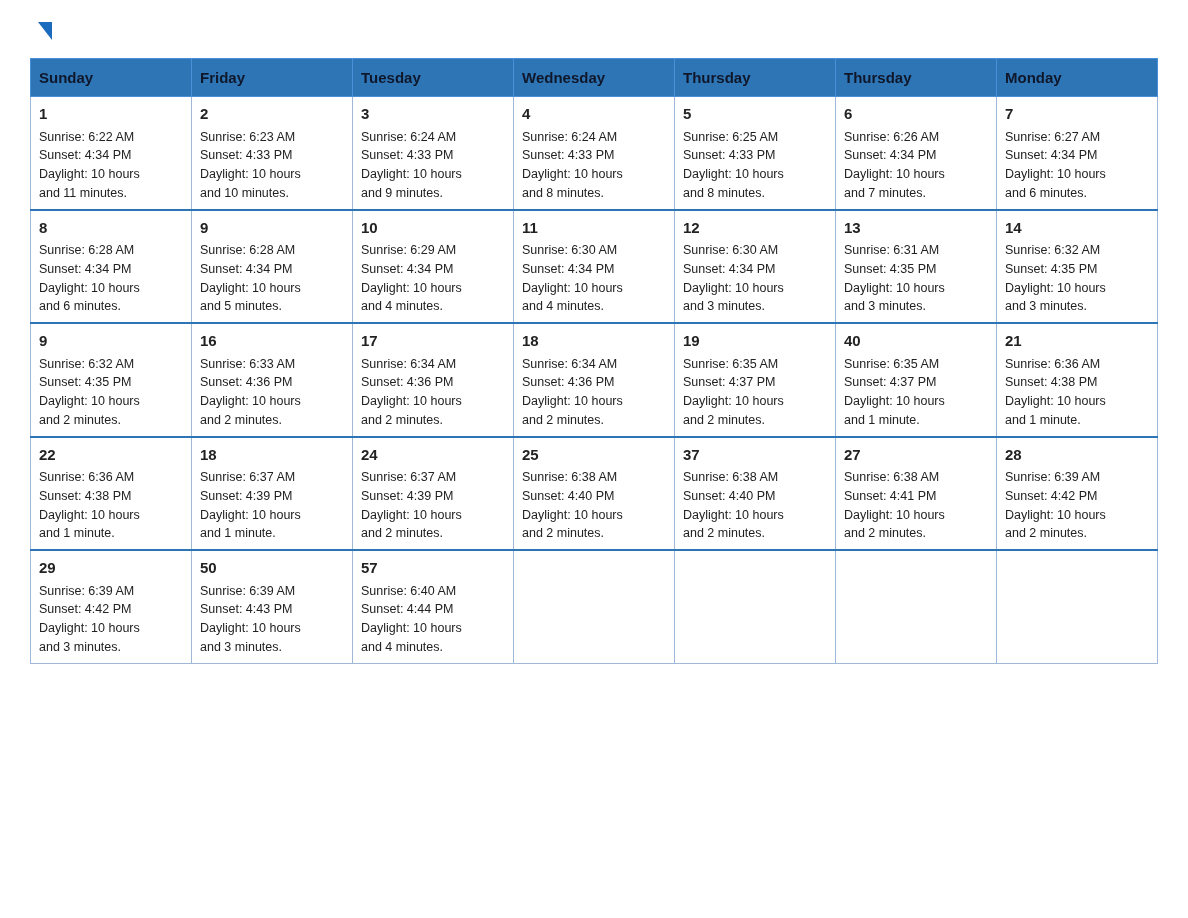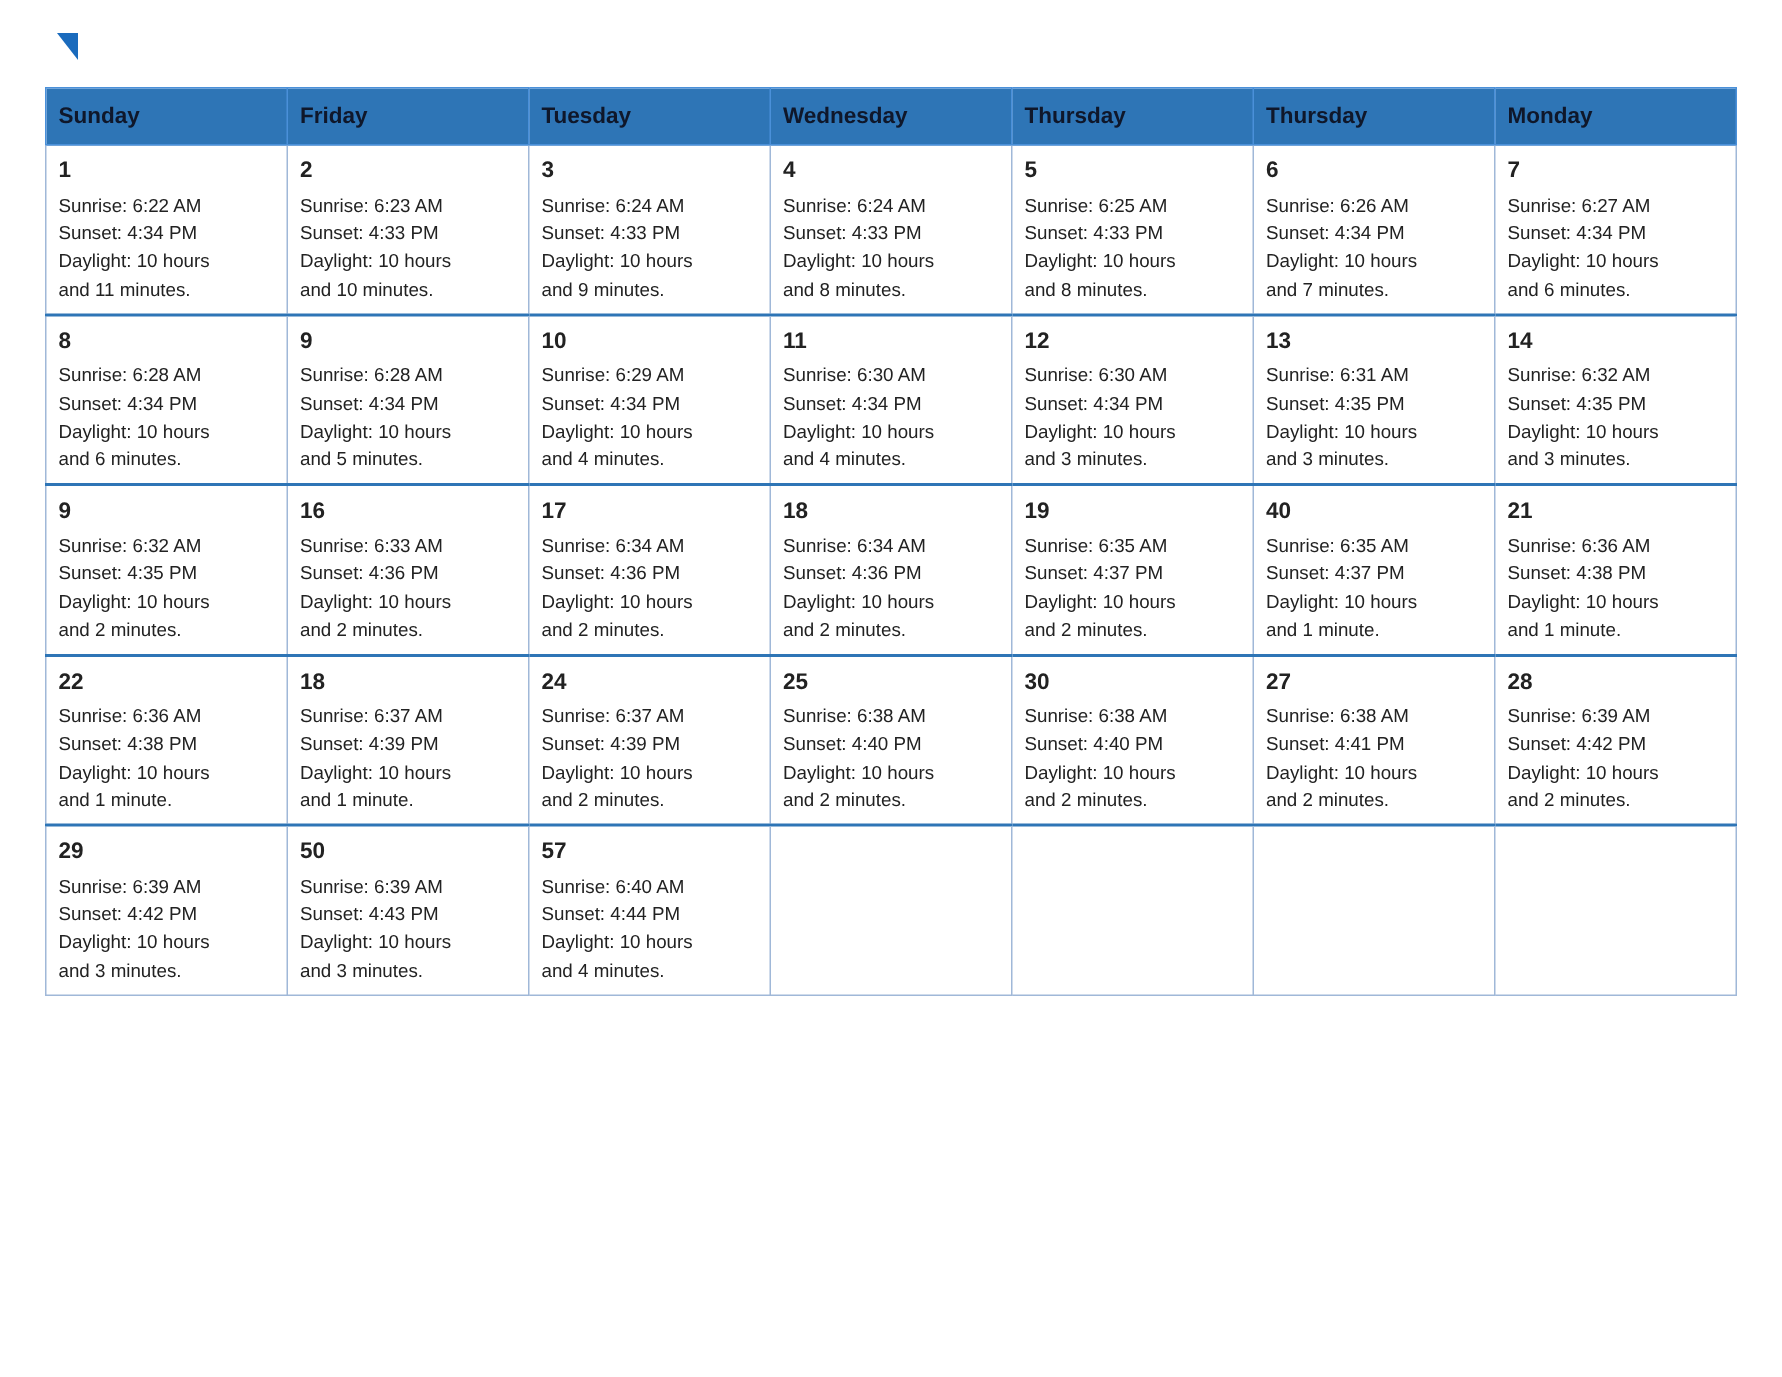--- a/index.html
+++ b/index.html
@@ -162,21 +162,21 @@
         <td><span class="day-num">18</span>Sunrise: 6:34 AM<br>Sunset: 4:36 PM<br>Daylight: 10 hours<br>and 2 minutes.</td>
         <td><span class="day-num">19</span>Sunrise: 6:35 AM<br>Sunset: 4:37 PM<br>Daylight: 10 hours<br>and 2 minutes.</td>
         <td><span class="day-num">40</span>Sunrise: 6:35 AM<br>Sunset: 4:37 PM<br>Daylight: 10 hours<br>and 1 minute.</td>
         <td><span class="day-num">21</span>Sunrise: 6:36 AM<br>Sunset: 4:38 PM<br>Daylight: 10 hours<br>and 1 minute.</td>
       </tr>
       <tr>
         <td><span class="day-num">22</span>Sunrise: 6:36 AM<br>Sunset: 4:38 PM<br>Daylight: 10 hours<br>and 1 minute.</td>
         <td><span class="day-num">18</span>Sunrise: 6:37 AM<br>Sunset: 4:39 PM<br>Daylight: 10 hours<br>and 1 minute.</td>
         <td><span class="day-num">24</span>Sunrise: 6:37 AM<br>Sunset: 4:39 PM<br>Daylight: 10 hours<br>and 2 minutes.</td>
         <td><span class="day-num">25</span>Sunrise: 6:38 AM<br>Sunset: 4:40 PM<br>Daylight: 10 hours<br>and 2 minutes.</td>
-        <td><span class="day-num">30</span>Sunrise: 6:38 AM<br>Sunset: 4:40 PM<br>Daylight: 10 hours<br>and 2 minutes.</td>
+        <td><span class="day-num">37</span>Sunrise: 6:38 AM<br>Sunset: 4:40 PM<br>Daylight: 10 hours<br>and 2 minutes.</td>
         <td><span class="day-num">27</span>Sunrise: 6:38 AM<br>Sunset: 4:41 PM<br>Daylight: 10 hours<br>and 2 minutes.</td>
         <td><span class="day-num">28</span>Sunrise: 6:39 AM<br>Sunset: 4:42 PM<br>Daylight: 10 hours<br>and 2 minutes.</td>
       </tr>
       <tr>
         <td><span class="day-num">29</span>Sunrise: 6:39 AM<br>Sunset: 4:42 PM<br>Daylight: 10 hours<br>and 3 minutes.</td>
         <td><span class="day-num">50</span>Sunrise: 6:39 AM<br>Sunset: 4:43 PM<br>Daylight: 10 hours<br>and 3 minutes.</td>
         <td><span class="day-num">57</span>Sunrise: 6:40 AM<br>Sunset: 4:44 PM<br>Daylight: 10 hours<br>and 4 minutes.</td>
         <td class="empty-cell"></td>
         <td class="empty-cell"></td>
         <td class="empty-cell"></td>

